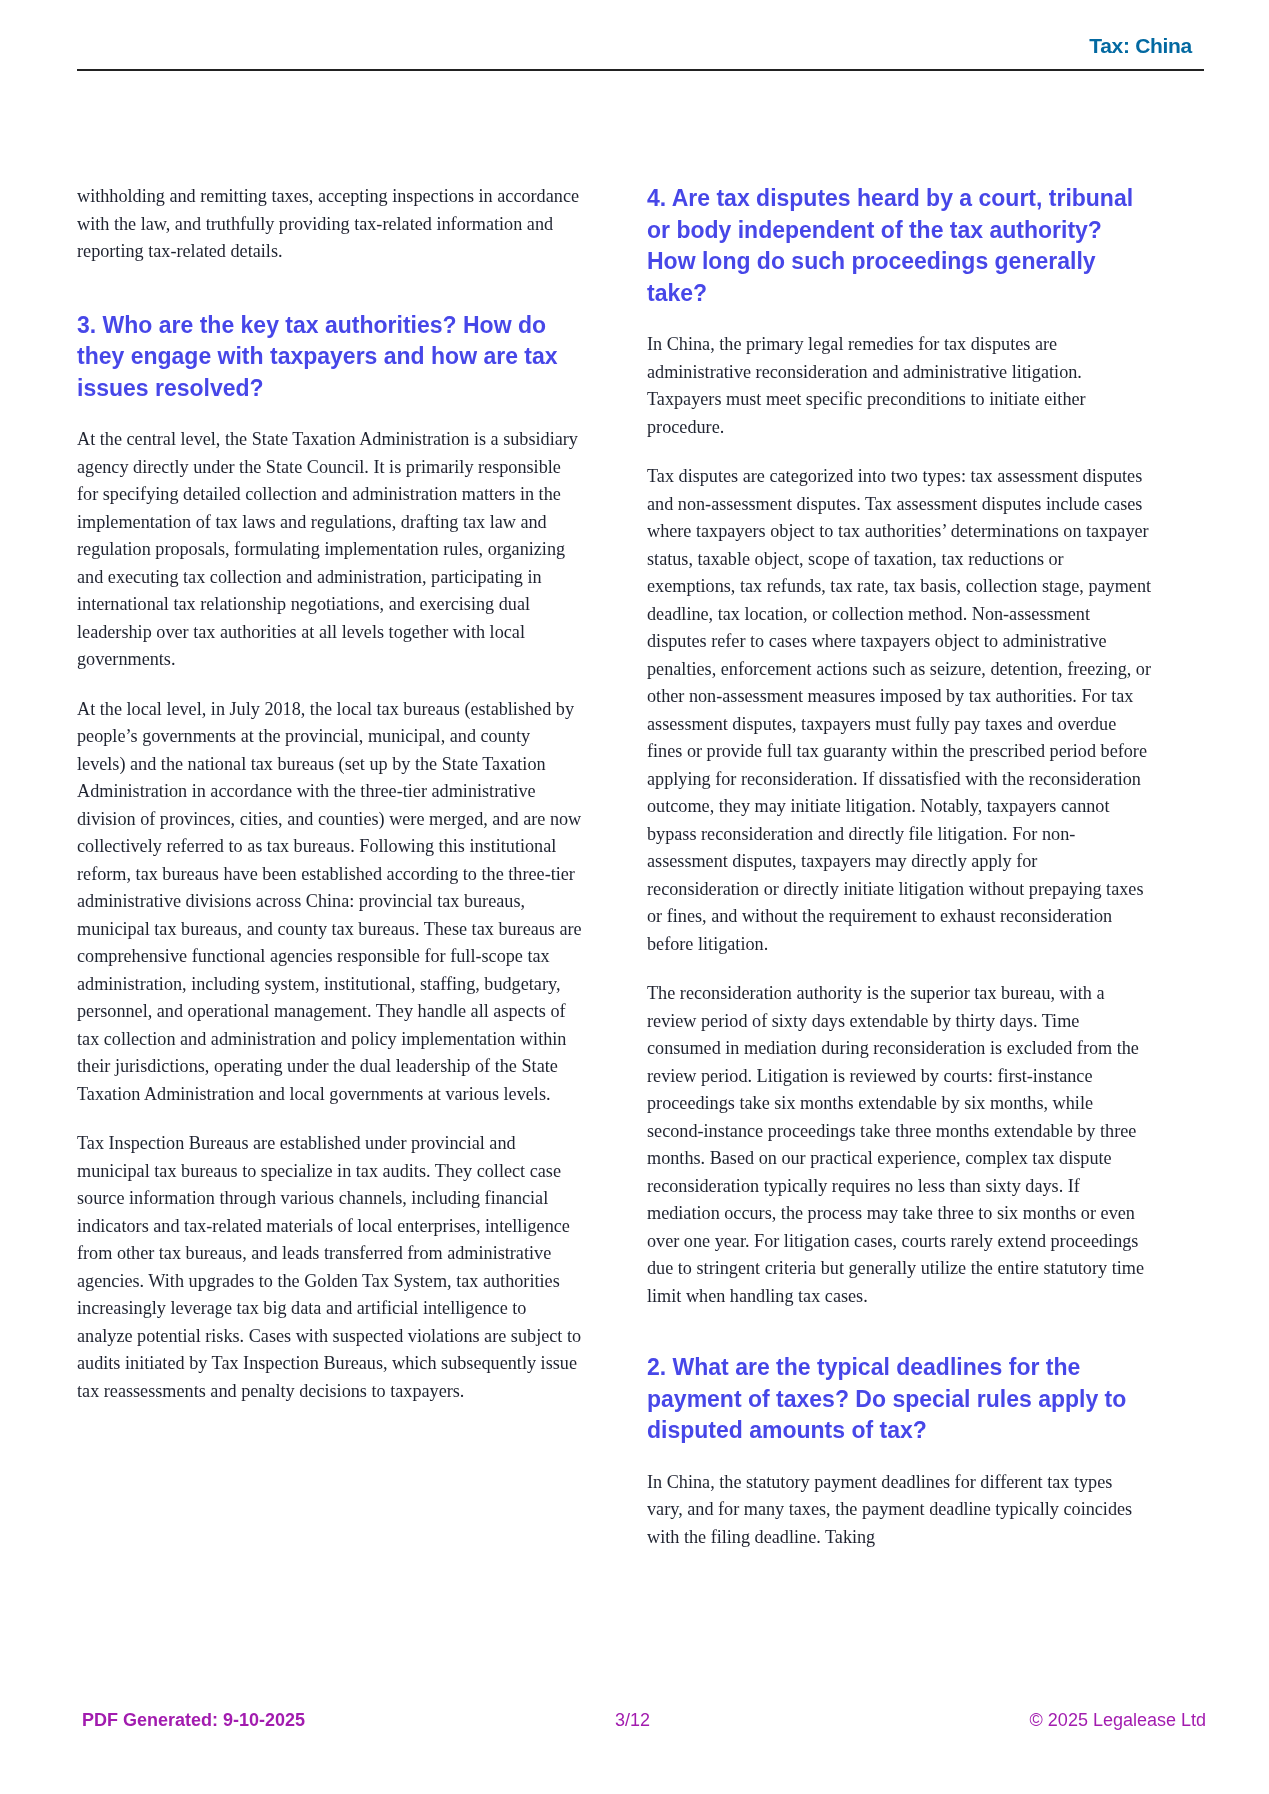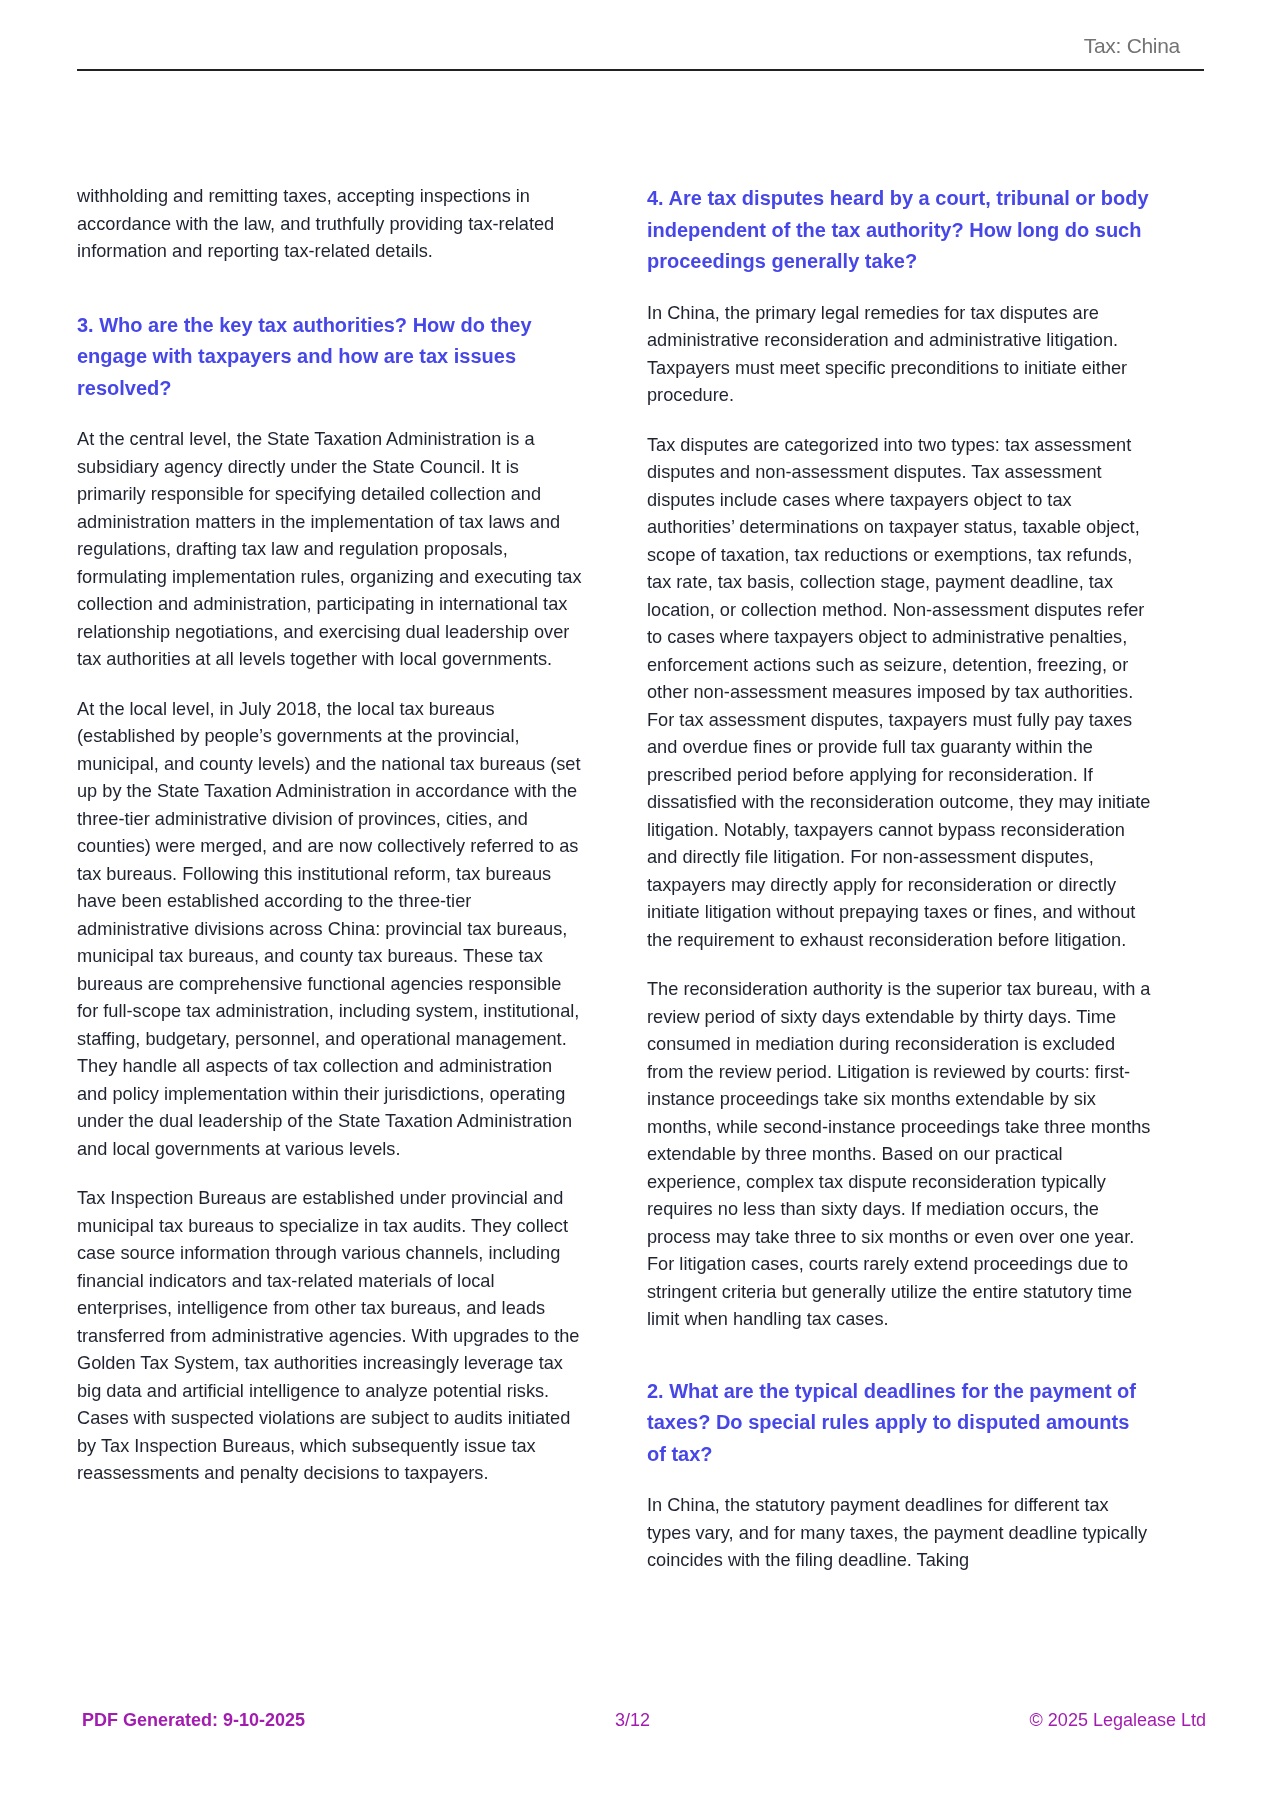--- a/index.html
+++ b/index.html
@@ -1,36 +1,36 @@
 <!DOCTYPE html>
 <html><head>
 <meta charset="utf-8">
 <style>
   html, body { margin: 0; padding: 0; background: #ffffff; }
   body {
     width: 1269px; height: 1794px; position: relative; overflow: hidden;
     font-family: "Liberation Sans", sans-serif; color: #1f2330;
   }
   .header-title {
-    position: absolute; top: 34px; right: 89px;
-    font-size: 21px; font-weight: normal; color: #737373; letter-spacing: -0.3px;
+    position: absolute; top: 34px; right: 77px;
+    font-size: 21px; font-weight: bold; color: #0369a1; letter-spacing: -0.3px;
   }
   .header-rule {
     position: absolute; top: 69px; left: 77px; width: 1127px; height: 2px; background: #222222;
   }
   .col {
     position: absolute; top: 183px; width: 505px;
   }
   .col-left { left: 77px; }
   .col-right { left: 647px; }
   p.body {
-    margin: 0 0 22px 0; font-size: 18.2px; line-height: 27.5px; color: #1f2330;
+    margin: 0 0 22px 0; font-size: 18.2px; line-height: 27.5px; color: #1f2330; font-family: Liberation Serif, serif;
   }
   h2.q {
-    margin: 0 0 22px 0; font-size: 20px; line-height: 31.5px; font-weight: bold; color: #4747e8;
+    margin: 0 0 22px 0; font-size: 23px; line-height: 31.5px; font-weight: bold; color: #4747e8;
   }
   .col-left h2.q { margin-top: 44px; }
   .col-right h2.q.second { margin-top: 42px; }
   .col-right h2.q.first { margin-top: 0; }
   .footer {
     position: absolute; top: 1710px; font-size: 18px; color: #a21caf;
   }
   .footer-left { left: 82px; font-weight: bold; }
   .footer-center { left: 615px; font-weight: normal; }
   .footer-right { right: 63px; }

